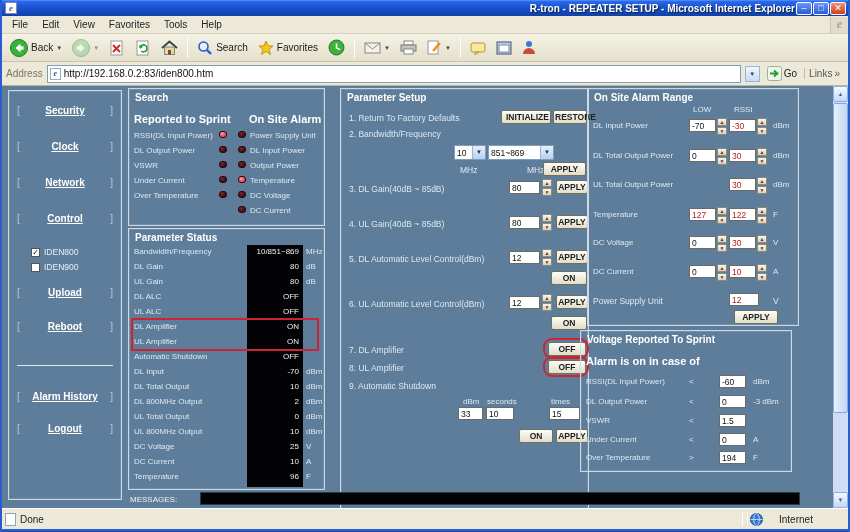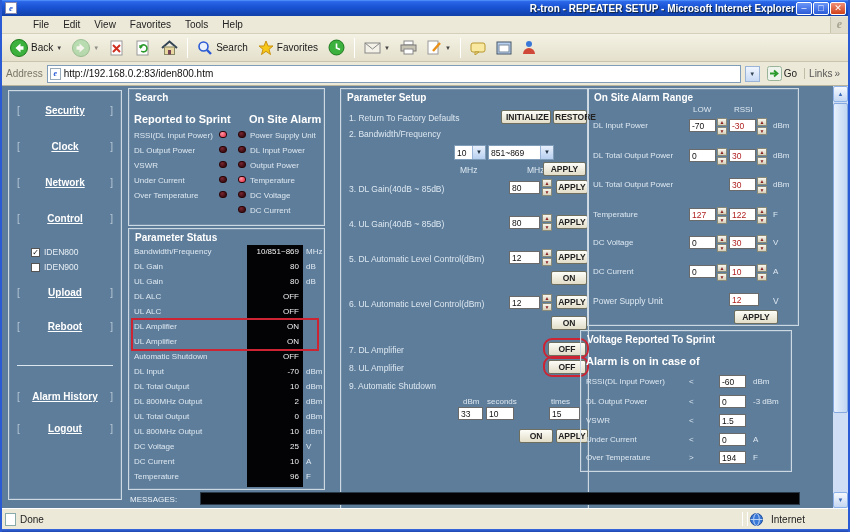--- a/index.html
+++ b/index.html
@@ -10,21 +10,21 @@
 
   
   .titlebar { height:16px; background:linear-gradient(180deg,#5898ff 0%,#2a67e8 10%,#1953d4 45%,#1140a8 100%); display:flex; align-items:center; padding:0 2px 0 3px; }
   .titlebar .ticon { width:12px; height:12px; margin-right:3px; background:#fff; border:1px solid #88a; display:flex; align-items:center; justify-content:center; font:italic bold 9px "Liberation Serif",serif; color:#2a5ad4; }
   .titlebar .ttext { color:#fff; font-weight:bold; font-size:10px; text-shadow:1px 1px 1px #123; flex:1; white-space:nowrap; overflow:hidden;text-align:right; }
   .winbtn { width:16px; height:13px; margin-left:1px; border:1px solid #fff; border-radius:2px; color:#fff; font-size:9px; line-height:11px; text-align:center; }
   .winbtn.minmax { background:linear-gradient(180deg,#6a96f8,#2a5ad8); }
   .winbtn.close { background:linear-gradient(180deg,#f09078,#d04018); }
 
   
-  .menubar { height:18px; background:#ece9d8; border-bottom:1px solid #d4d0ba; display:flex; align-items:center; padding-left:24px; }
+  .menubar { height:18px; background:#ece9d8; border-bottom:1px solid #d4d0ba; display:flex; align-items:center; padding-left:3px; }
   .menubar .mitem { padding:2px 7px; color:#222; font-size:10px; }
   .menu-logo { margin-left:auto; width:18px; height:16px; background:#e0ddcc; border-left:1px solid #c8c4ae; color:#9a96847a; font:italic bold 12px "Liberation Serif",serif; color:#a8a491; text-align:center; }
 
   
   .toolbar { height:28px; background:linear-gradient(180deg,#f4f2e4,#e4e0cc); border-bottom:1px solid #c8c4ae; display:flex; align-items:center; padding:0 4px; gap:2px; }
   .tbtn { display:flex; align-items:center; gap:3px; padding:2px 4px; color:#1a1a1a; font-size:10px; }
   .tbtn.dis { opacity:.55; }
   .caret { font-size:6px; color:#444; }
   .tsep { width:1px; height:20px; background:#c0bca6; border-right:1px solid #fff; margin:0 3px; }
 
@@ -71,21 +71,21 @@
 
   
   .scroll { position:absolute; top:0; right:0; width:15px; height:422px; background:#cfdef4; }
   .sc-btn { position:absolute; left:0; width:15px; height:16px; background:linear-gradient(180deg,#f6f9fe,#c6d8f2); border:1px solid #8cb0e8; border-radius:2px; font-size:6px; text-align:center; line-height:14px; color:#3a6ab8; }
   .sc-thumb { position:absolute; left:0; top:17px; width:15px; height:310px; background:linear-gradient(90deg,#e8f0fc,#c2d6f2); border:1px solid #86a8e0; border-radius:2px; }
 
   
   .statusbar { height:21px; background:#ece9d8; border-top:1px solid #fff; box-shadow:0 -1px 0 #a8a490; display:flex; align-items:center; padding:0 3px; }
   .statusbar .sb-left { flex:1; display:flex; align-items:center; gap:4px; font-size:10px; color:#222; }
   .sb-sep { width:1px; height:14px; background:#c0bca6; border-right:1px solid #fff; margin:0 2px; }
-  .sb-right { width:95px; display:flex; align-items:center; gap:8px; font-size:10px; color:#222; }
+  .sb-right { width:95px; display:flex; align-items:center; gap:16px; font-size:10px; color:#222; }
   .sb-pageicon { width:11px; height:13px; background:#fff; border:1px solid #8aa; }
   .winbottom { height:3px; background:linear-gradient(180deg,#3a6ae0,#1c46b0); }
 </style>
 </head>
 <body>
 
 <div class="window">
 
   <div class="titlebar">
     <span class="ticon">e</span>

